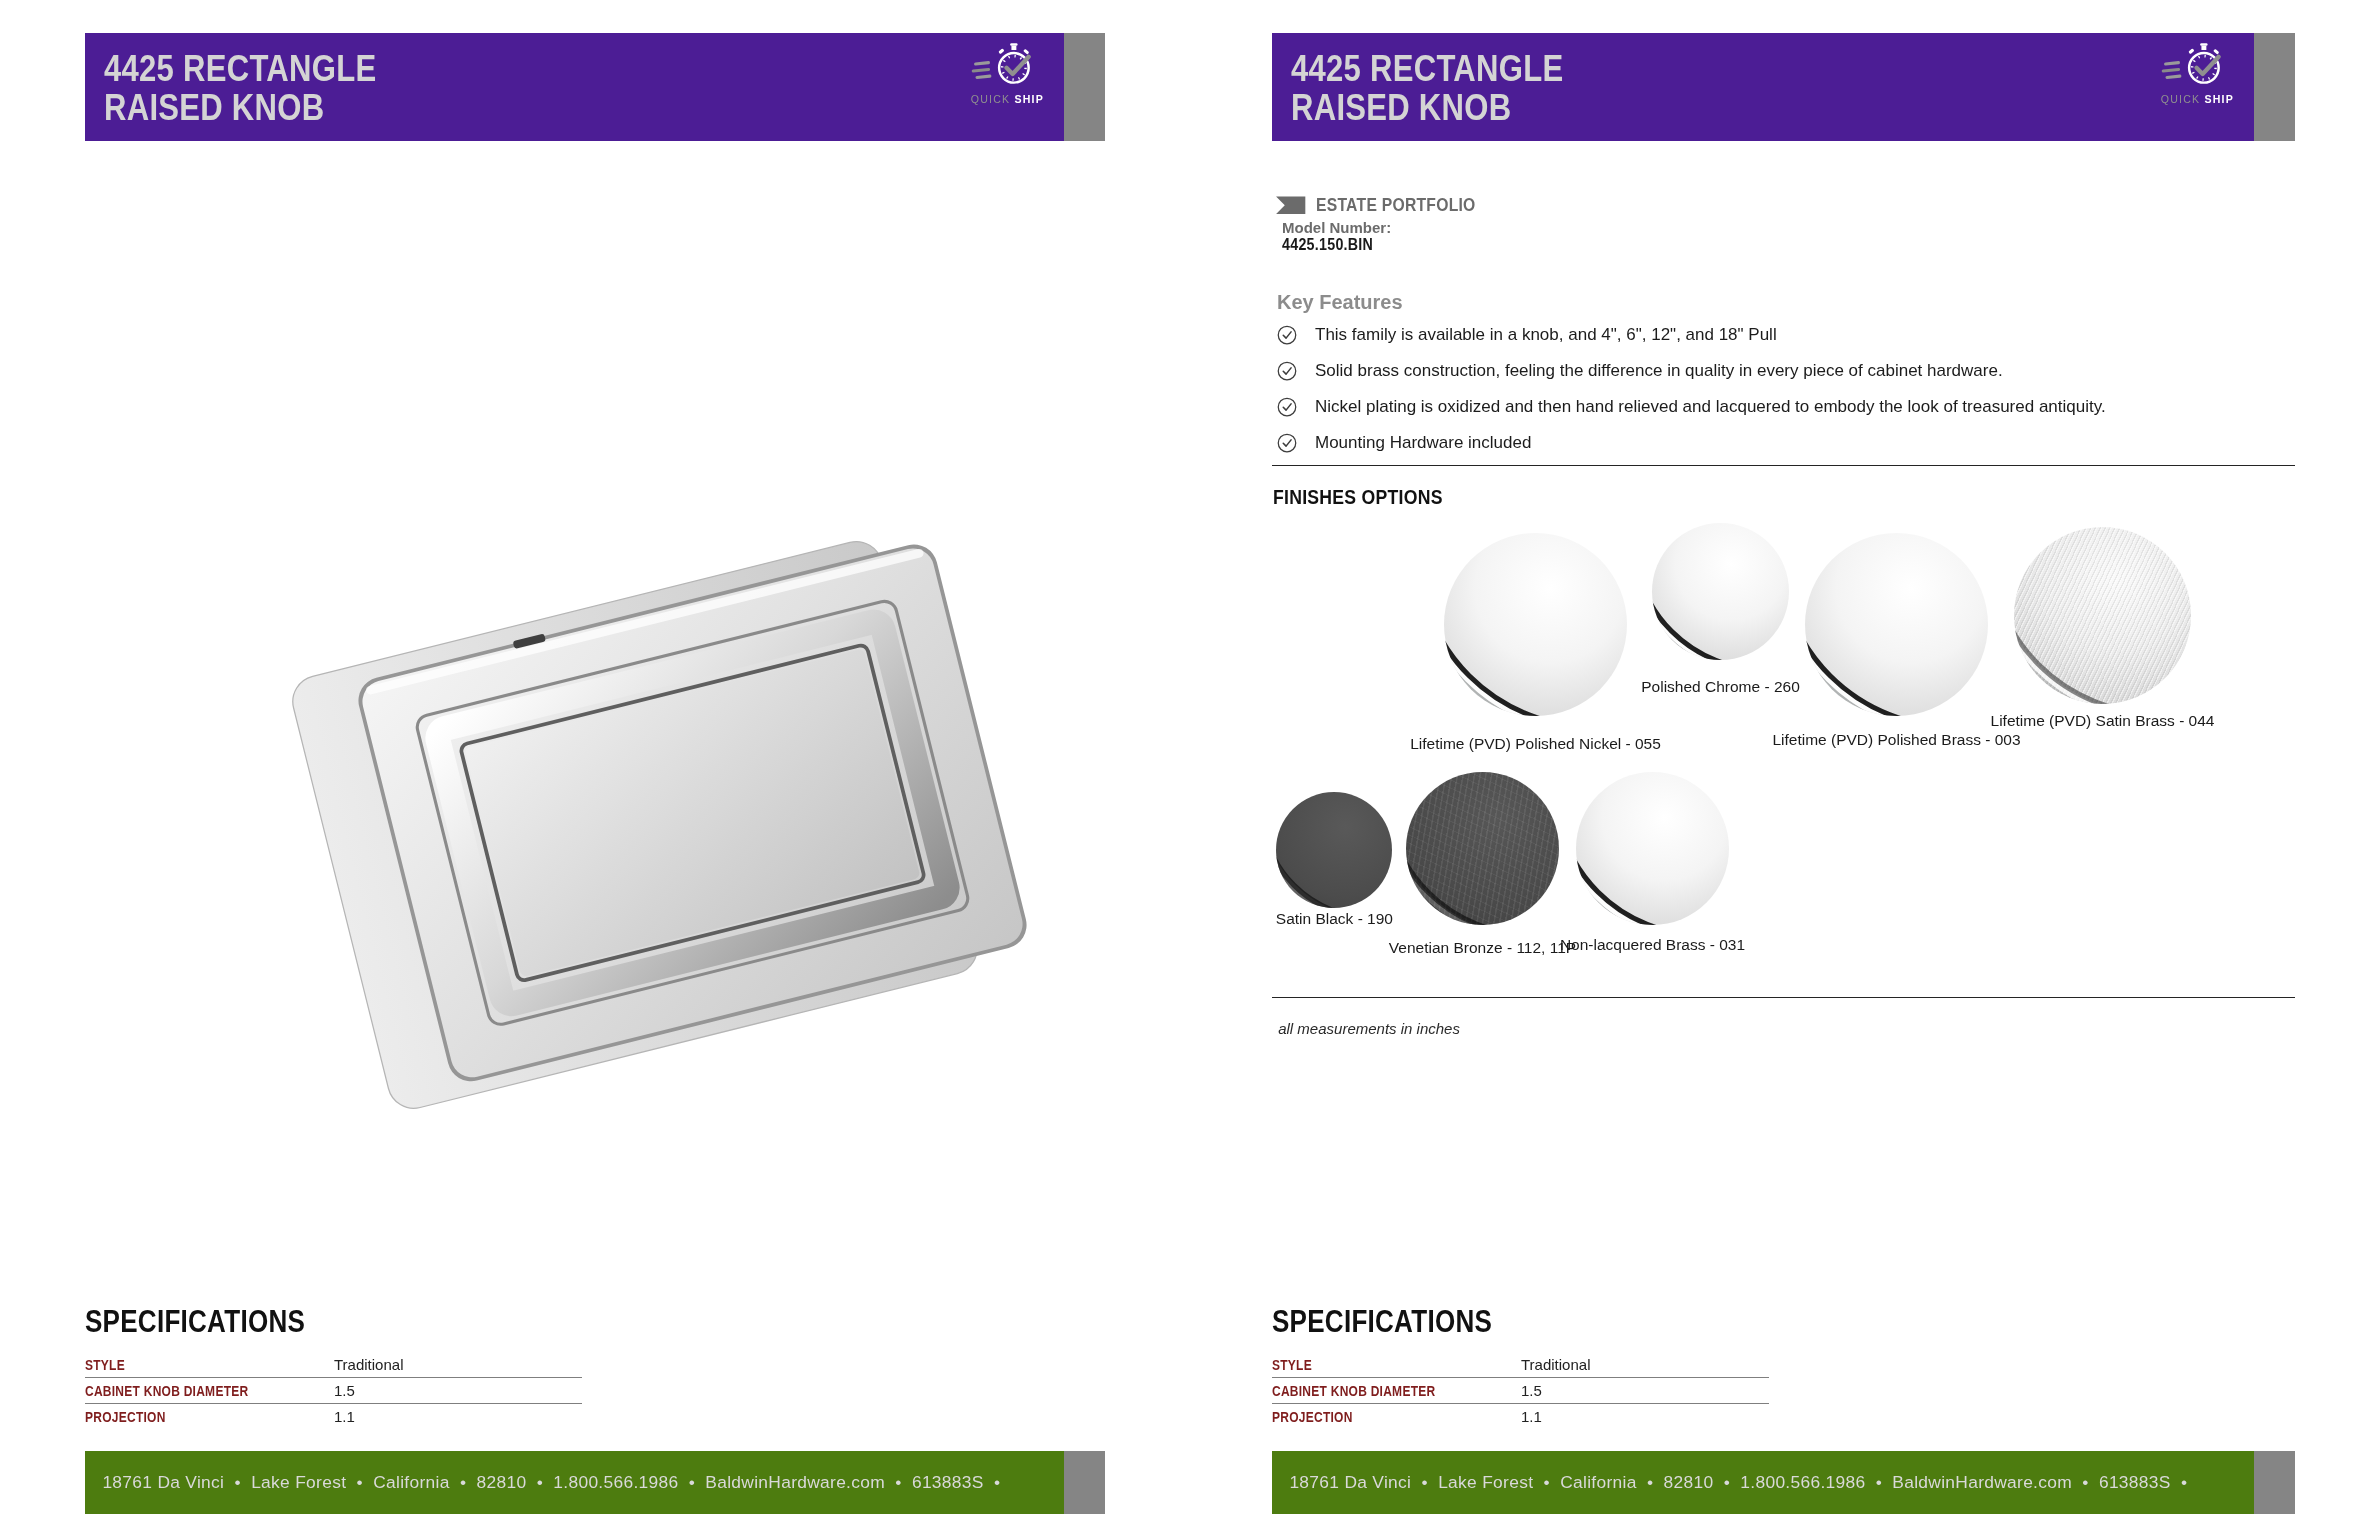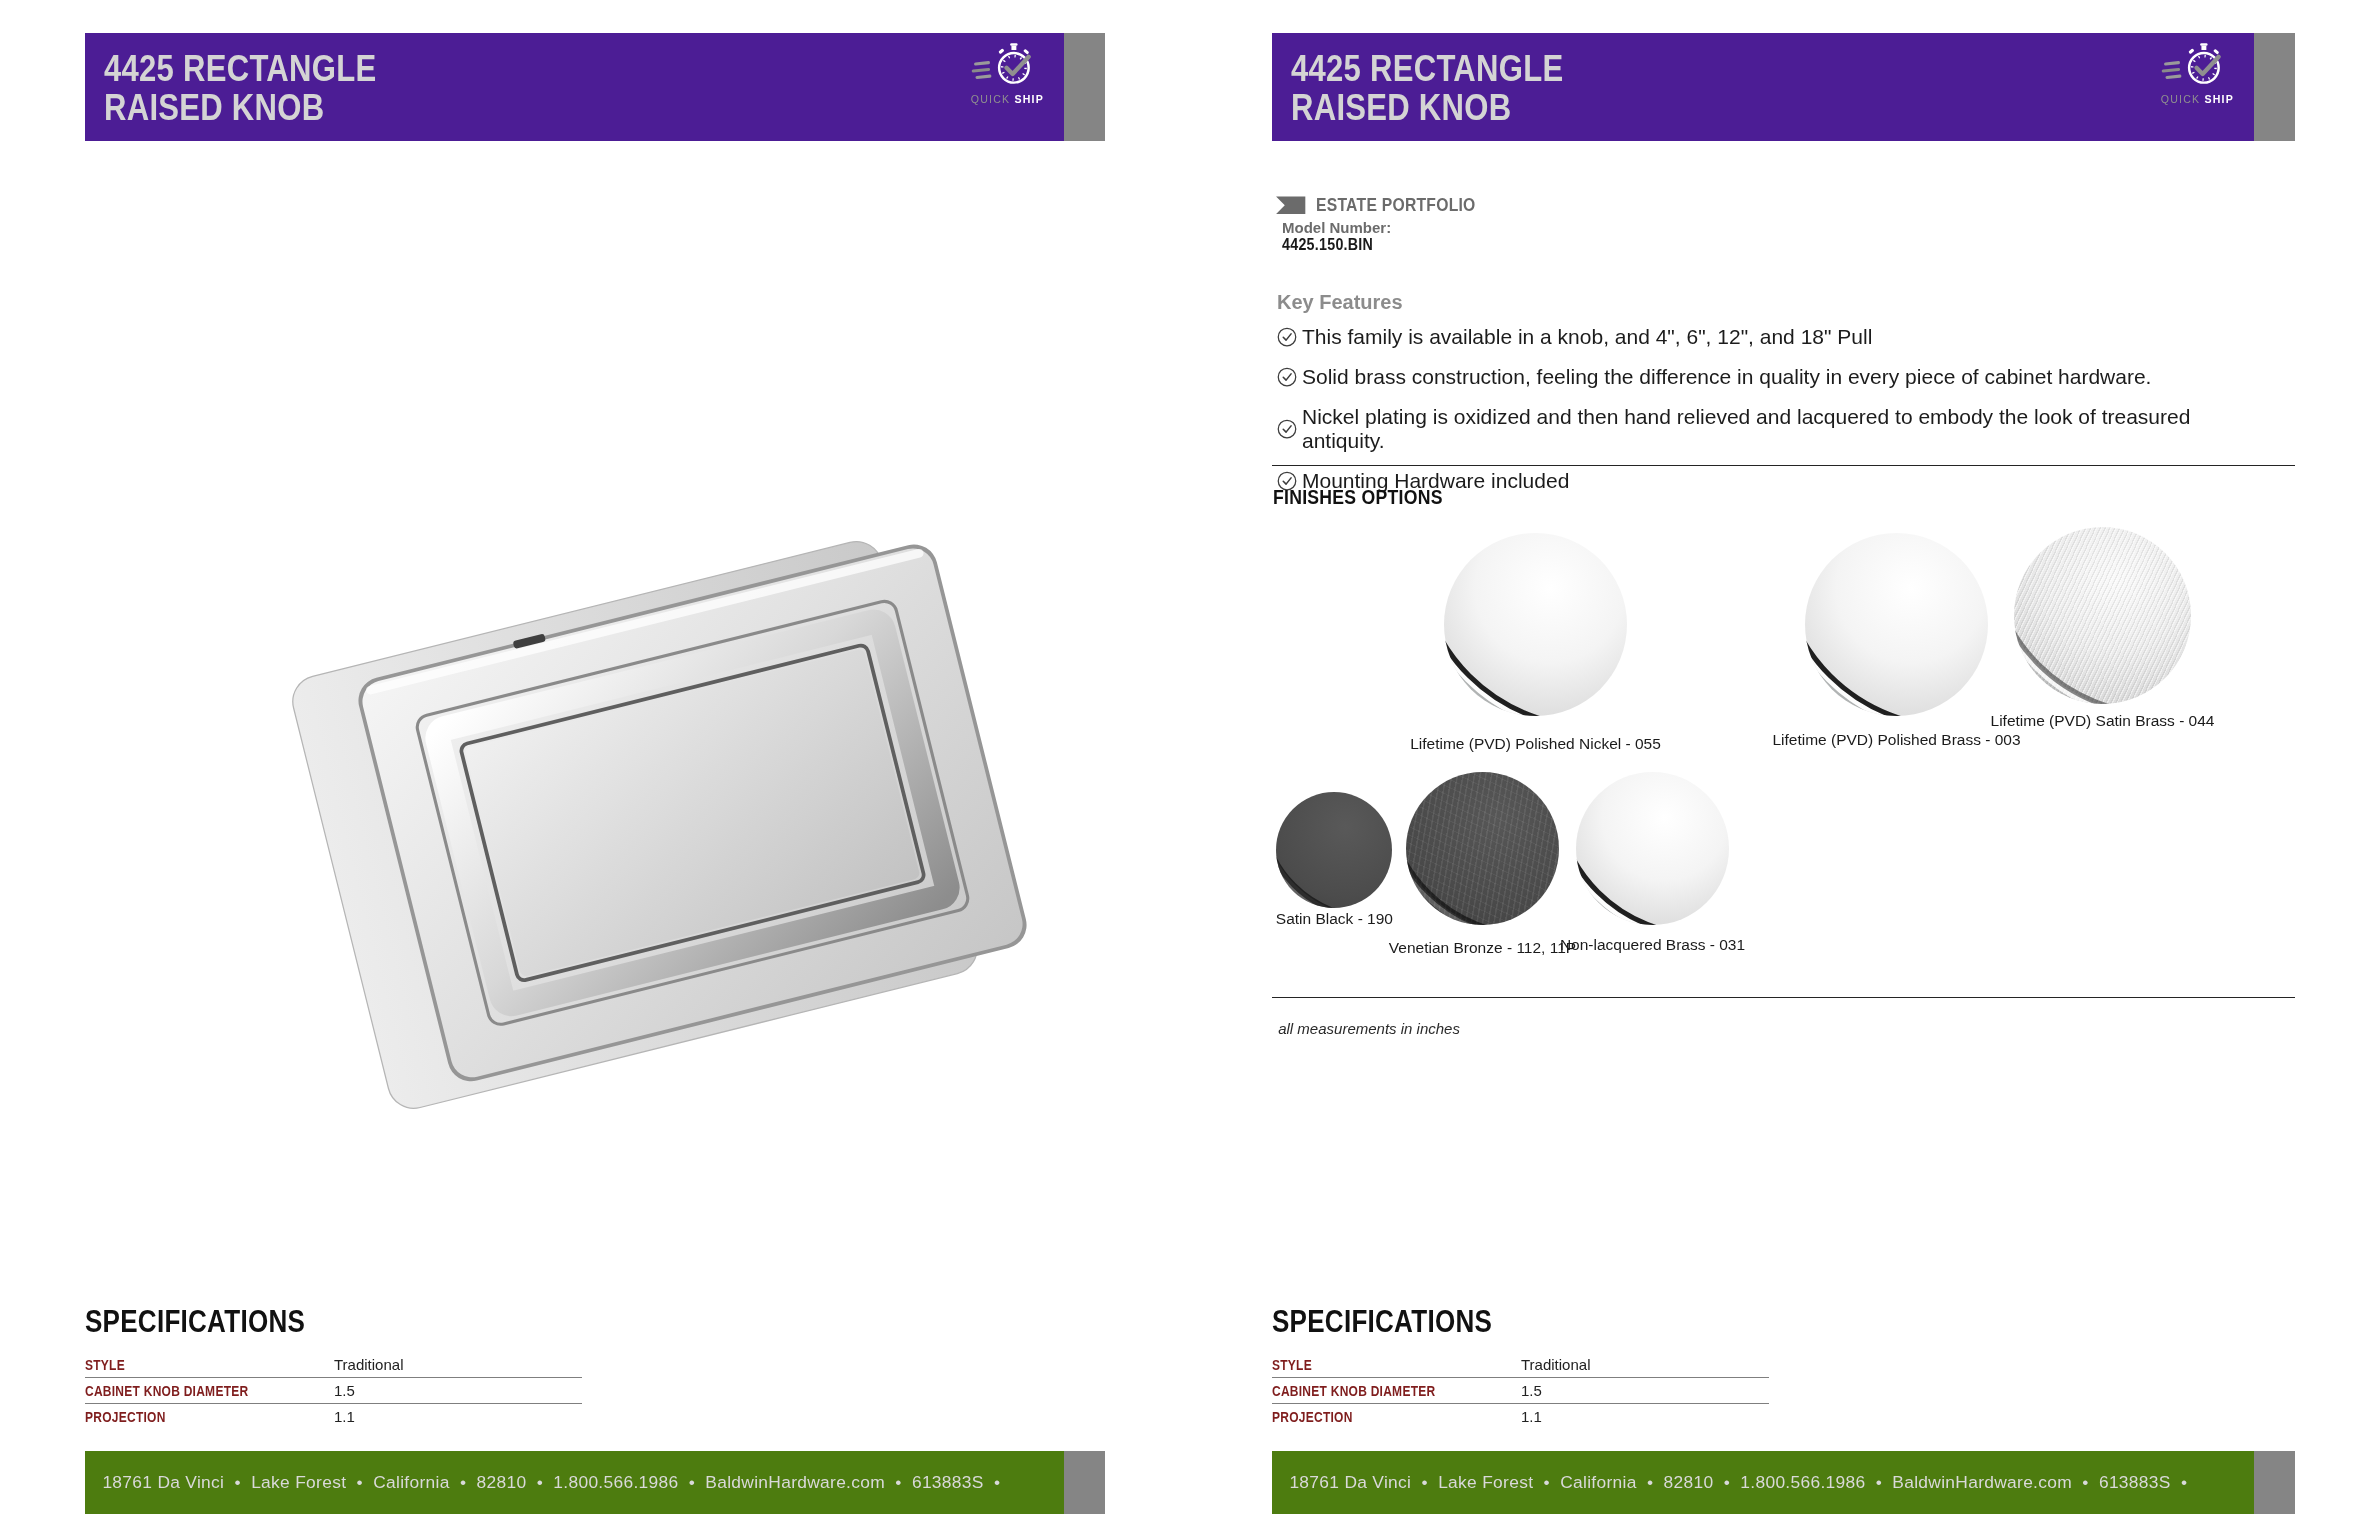--- a/index.html
+++ b/index.html
@@ -46,21 +46,21 @@
   .portfolio .pf-label { font-size:18.7px; font-weight:bold; color:#6b6b6b; }
 
   .model { position:absolute; left:10px; top:219px;text-align:center; }
   .model-label { font-size:15px; font-weight:bold; color:#6b6b6b; line-height:17.4px; }
   .model-value { font-size:17px; font-weight:bold; color:#1a1a1a; line-height:18.7px; }
 
   .kf-title { position:absolute; left:5px; top:291px; margin:0;
     font-size:20px; font-weight:bold; color:#8c8c8c; }
 
   .features { position:absolute; left:5px; top:325px; margin:0; padding:0; list-style:none; width:995px; }
-  .features li { display:flex; align-items:center; gap:5px; margin-bottom:16px; font-size:21px; color:#1c1c1c; }
+  .features li { display:flex; align-items:center; gap:18px; margin-bottom:16px; font-size:17px; color:#1c1c1c; }
   .features li .chk { flex:0 0 20px; height:20px; }
 
   .rule { position:absolute; left:0; right:0; border-top:1.9px solid #242424; }
   .rule-1 { top:465px; }
   .rule-2 { top:997px; }
 
   .fin-title { position:absolute; left:1.2px; top:485px; margin:0;
     font-size:21px; font-weight:bold; color:#111111; }
 
   
@@ -303,20 +303,24 @@
 
     <div class="rule rule-1"></div>
 
     <h4 class="fin-title"><span class="cond">FINISHES OPTIONS</span></h4>
 
     <div class="fin-row row1">
       <div class="fi s12">
         <div class="circ" data-tone="polished-light"></div>
         <div class="lbl">Lifetime (PVD) Polished Nickel - 055</div>
       </div>
+      <div class="fi s13">
+        <div class="circ" data-tone="polished-light"></div>
+        <div class="lbl">Polished Chrome - 260</div>
+      </div>
       <div class="fi s14">
         <div class="circ" data-tone="polished-light"></div>
         <div class="lbl">Lifetime (PVD) Polished Brass - 003</div>
       </div>
       <div class="fi s15">
         <div class="circ" data-tone="brushed-light"></div>
         <div class="lbl">Lifetime (PVD) Satin Brass - 044</div>
       </div>
     </div>
 

